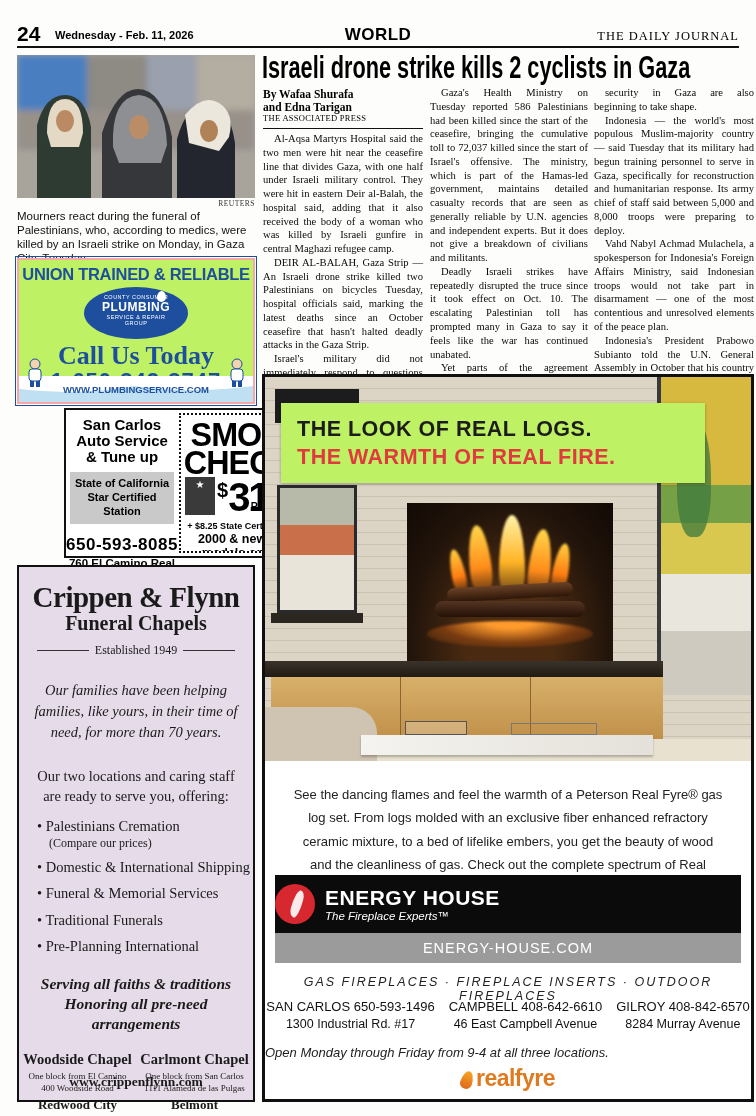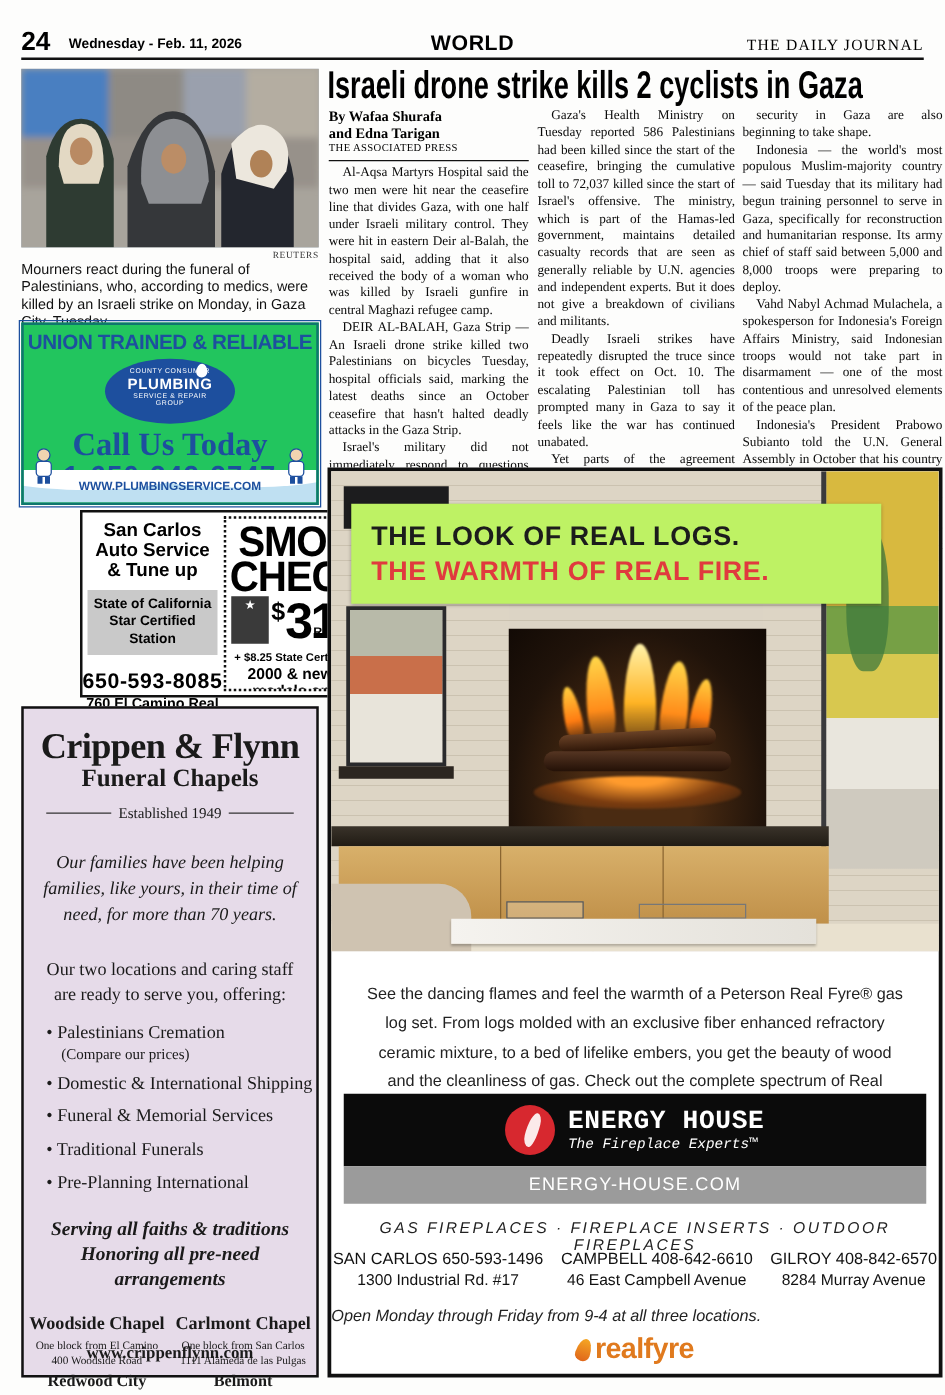--- a/index.html
+++ b/index.html
@@ -23,21 +23,21 @@
   .col1 { left:263px; top:132px; width:160px; }
   .col2 { left:430px; top:86px; width:158px; }
   .col3 { left:594px; top:86px; width:160px; }
 
   
   .photo { position:absolute; left:17px; top:55px; width:238px; height:143px; background:#9aa0a2; overflow:hidden; }
   .credit { position:absolute; left:17px; top:199px; width:238px; text-align:right; font-size:7.5px; letter-spacing:.5px; color:#333; }
   .caption { position:absolute; left:17px; top:209px; width:238px; font-family:"Liberation Sans",sans-serif; font-size:11.5px; line-height:1.22; color:#111; }
 
   
-  .plumb { position:absolute; left:17px; top:258px; width:238px; height:146px; border:2px solid #0f766e; outline:1px solid #1d4f9e; outline-offset:1px; background:#22c55e; overflow:hidden; text-align:center; }
+  .plumb { position:absolute; left:17px; top:258px; width:238px; height:146px; border:2px solid #fca5a5; outline:1px solid #1d4f9e; outline-offset:1px; background:#bef264; overflow:hidden; text-align:center; }
   .plumb-title { margin-top:5px; font-family:"Liberation Sans",sans-serif; font-weight:bold; font-size:16.5px; color:#1d4f9e; letter-spacing:-.3px; }
   .plumb-oval { position:relative; width:104px; height:52px; margin:3px auto 0; background:#1d4f9e; border-radius:50%; color:#fff; font-family:"Liberation Sans",sans-serif; padding-top:7px; }
   .plumb-oval .t1 { font-size:5.5px; letter-spacing:.5px; }
   .plumb-oval .t2 { font-size:12px; font-weight:bold; letter-spacing:.5px; }
   .plumb-oval .t3 { font-size:5.5px; letter-spacing:.5px; }
   .drop { position:absolute; right:22px; top:4px; width:9px; height:11px; background:#fff; border-radius:50% 50% 50% 50%/60% 60% 40% 40%; transform:rotate(3deg); }
   .plumb-call { margin-top:2px; font-weight:bold; font-size:26px; color:#1d4f9e; }
   .plumb-phone { font-family:"Liberation Sans",sans-serif; font-weight:bold; font-size:22px; color:#1d4f9e; letter-spacing:1px; margin-top:-3px; }
   .plumb-wave { position:absolute; left:0; right:0; bottom:0; height:26px; background:#bfe0f2; overflow:hidden; }
   .plumb-wave:before { content:""; position:absolute; left:-30px; top:-14px; width:160px; height:30px; background:#fff; border-radius:50%; }
@@ -112,21 +112,21 @@
   .cabinet { position:absolute; left:6px; top:300px; width:392px; height:62px; background:linear-gradient(180deg,#d8b06a,#c09049); }
   .cabinet:before { content:""; position:absolute; left:33%; top:0; bottom:0; border-left:1.5px solid #8a6530; }
   .cabinet:after { content:""; position:absolute; left:66%; top:0; bottom:0; border-left:1.5px solid #8a6530; }
   .floor { position:absolute; left:0; top:362px; width:100%; height:22px; background:#e9e1cf; }
   .sofa { position:absolute; left:0; top:330px; width:112px; height:54px; background:#cfc3b1; border-radius:0 26px 0 0; }
   .ctable { position:absolute; left:96px; top:344px; width:292px; height:40px; }
   .ctable .slab { position:absolute; left:0; top:14px; width:100%; height:20px; background:linear-gradient(90deg,#f5f3ef,#e4e1da); box-shadow:0 2px 2px rgba(0,0,0,.25); }
   .ctable .books { position:absolute; left:150px; top:2px; width:86px; height:12px; background:repeating-linear-gradient(180deg,#f1efe9 0 3px,#57premier55 3px 4px); border:1px solid #777; }
   .ctable .glass { position:absolute; left:44px; top:0; width:62px; height:14px; border:1.5px solid #555; background:rgba(255,255,255,.25); }
   .en-body { padding:22px 26px 0; font-family:"Liberation Sans",sans-serif; font-size:13px; line-height:1.8; text-align:center; color:#222; }
-  .en-logo-bar { position:absolute; left:10px; right:10px; top:498px; height:58px; background:#0b0b0b; color:#fff; font-family:Liberation Mono, monospace; display:flex; align-items:center; justify-content:center; gap:10px; }
+  .en-logo-bar { position:absolute; left:10px; right:10px; top:498px; height:58px; background:#0b0b0b; color:#fff; font-family:Liberation Sans, sans-serif; display:flex; align-items:center; gap:10px; }
   .flame-circle { position:relative; width:40px; height:40px; background:#d7282f; border-radius:50%; }
   .flame-circle:before { content:""; position:absolute; left:17px; top:6px; width:10px; height:28px; background:#fff; border-radius:60% 40% 50% 50%/70% 30% 70% 30%; transform:rotate(14deg); opacity:.9; }
   .en-brand .b1 { font-weight:bold; font-size:21px; letter-spacing:.5px; }
   .en-brand .b2 { font-style:italic; font-size:11.5px; }
   .en-web-bar { position:absolute; left:10px; right:10px; top:556px; height:30px; background:#9b9b9b; color:#fff; font-family:"Liberation Sans",sans-serif; font-size:14.5px; letter-spacing:1px; display:flex; align-items:center; justify-content:center; }
   .en-cats { position:absolute; left:0; right:0; top:598px; text-align:center; font-family:"Liberation Sans",sans-serif; font-style:italic; font-size:12.5px; letter-spacing:2px; color:#222; }
   .en-locs { position:absolute; left:0; right:0; top:622px; display:flex; justify-content:center; gap:14px; font-family:"Liberation Sans",sans-serif; text-align:center; color:#111; }
   .en-loc .ll1 { font-size:13px; }
   .en-loc .ll2 { font-size:12.5px; margin-top:3px; }
   .en-hours { position:absolute; left:0; right:0; top:668px; text-align:left; font-family:"Liberation Sans",sans-serif; font-style:italic; font-size:13px; color:#222; }

